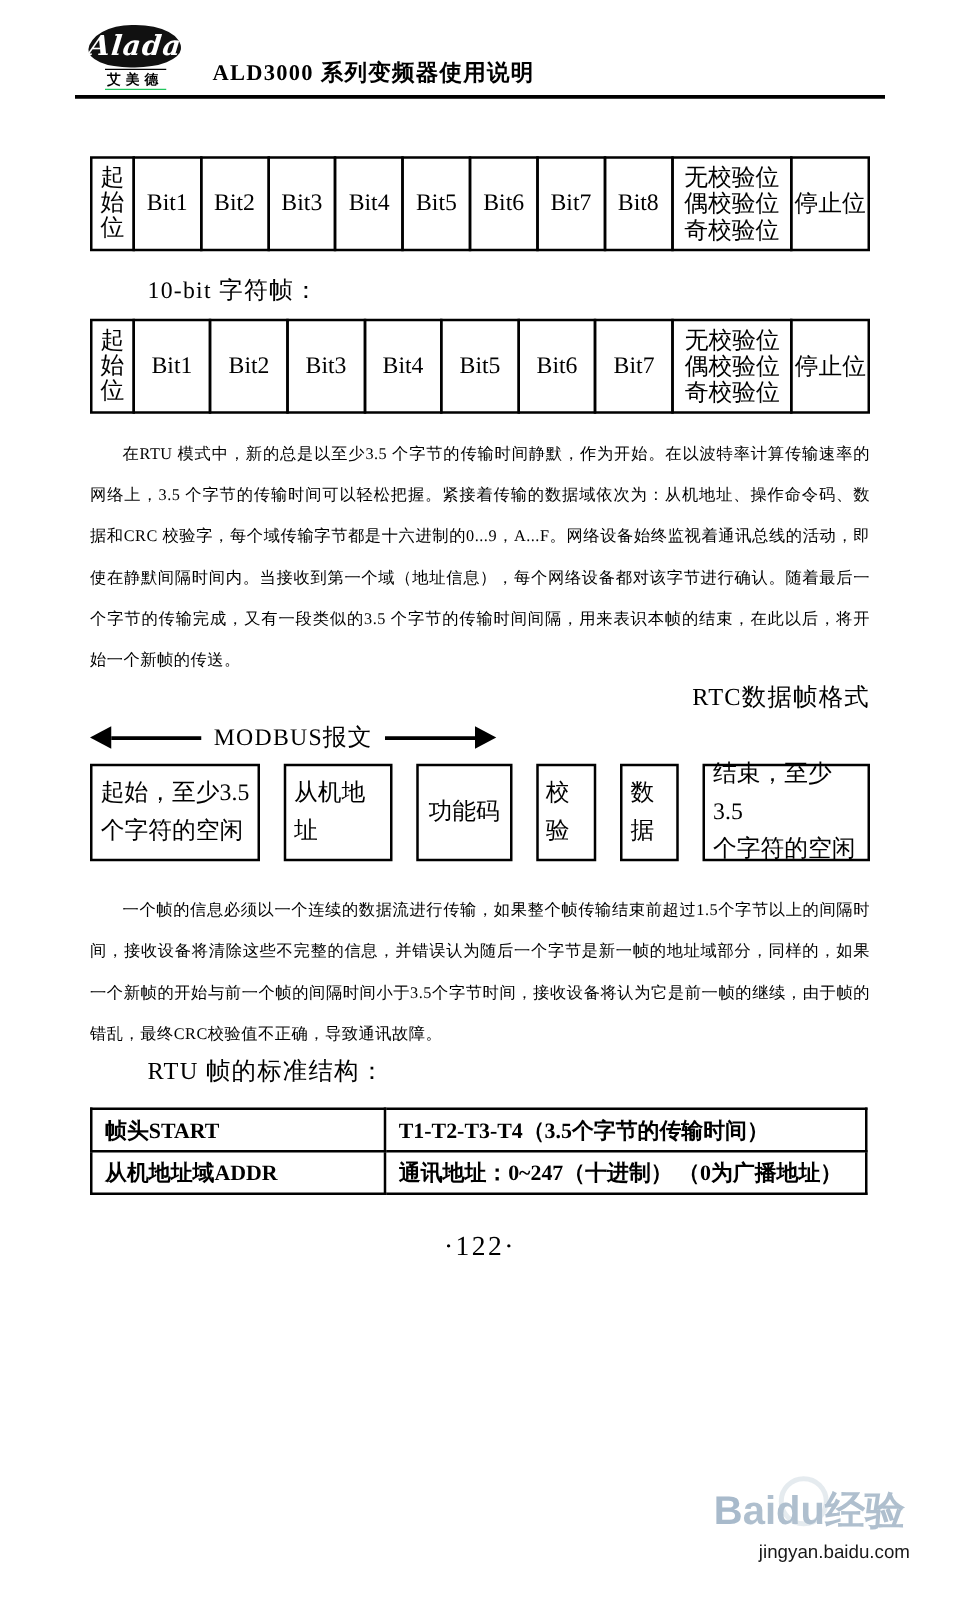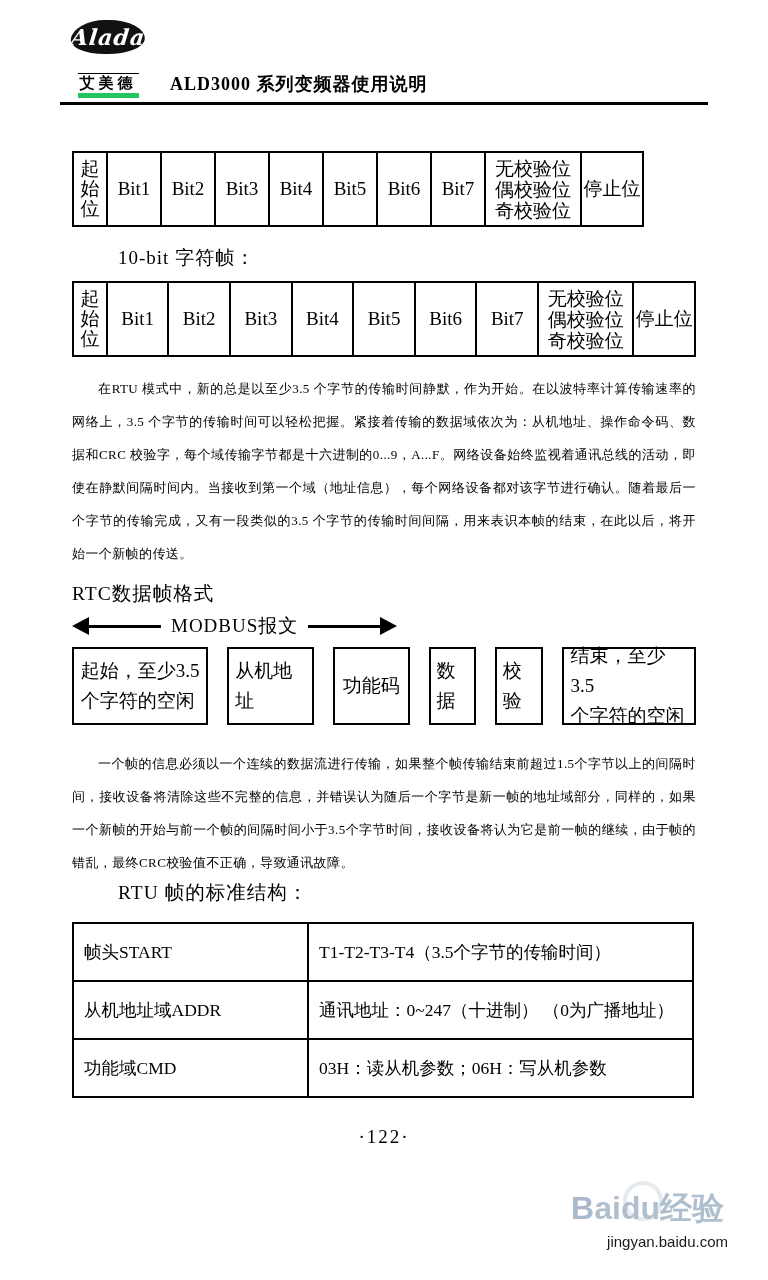--- a/index.html
+++ b/index.html
@@ -10,22 +10,22 @@
     margin:0 auto; overflow:hidden; padding:0 72px;
   }
   
   .hdr { display:flex; align-items:flex-end; gap:14px; padding-top:20px;
          border-bottom:3px solid #000; padding-bottom:4px; margin:0 -12px; }
   .logo { display:flex; flex-direction:column; align-items:center; width:96px; }
   .logo-blob { background:#111; color:#fff; border-radius:46% 54% 50% 50%/60% 60% 45% 45%;
 veryone    width:92px; height:34px; display:flex; align-items:center; justify-content:center;
     font-style:italic; font-weight:bold; font-size:22px; letter-spacing:1px;
     font-family:"DejaVu Serif",serif; transform:skewX(-6deg); }
-  .logo-sub { font-size:15px; letter-spacing:4px; font-weight:bold; border-top:1px solid #000;
-    border-bottom:5px solid #22c55e; padding:0 2px; margin-top:19px; }
+  .logo-sub { font-size:11px; letter-spacing:4px; font-weight:bold; border-top:1px solid #000;
+    border-bottom:1px solid #22c55e; padding:0 2px; margin-top:1px; }
   .hdr h1 { font-size:18px; font-weight:bold; letter-spacing:1px; padding-bottom:2px; }
 
   
   .ftable { display:flex; margin:0 auto; }
   .ftable .cell {
     border:2px solid #000; margin-left:-2px; height:76px;
     display:flex; align-items:center; justify-content:center;
     font-size:19px; text-align:center; white-space:nowrap;
   }
   .ftable .cell:first-child { margin-left:0; }
@@ -38,44 +38,44 @@
   .tbl1 { margin-top:46px; }
   .sub-label { font-size:19px; margin-top:18px; padding-left:46px; letter-spacing:1px; }
   .tbl2 { margin-top:10px; }
 
   
   .para { font-size:13px; line-height:33px; text-align:justify; text-indent:2em;
           letter-spacing:0.4px; margin-top:15px; }
   .para2 { margin-top:22px; }
 
   
-  .rtc-title { text-align:left; font-size:19.5px; margin-top:10px; letter-spacing:1px; }
+  .rtc-title { text-align:right; font-size:19.5px; margin-top:0; letter-spacing:1px; }
   .modbus-row { display:flex; align-items:center; justify-content:flex-start; margin-top:6px; height:26px; }
   .tri { width:0; height:0; border-top:9px solid transparent; border-bottom:9px solid transparent; }
   .tri-left  { border-right:17px solid #000; }
   .tri-right { border-left:17px solid #000; }
   .hline { width:72px; height:3px; background:#000; }
   .modbus-label { font-size:19px; padding:0 10px; letter-spacing:1px; }
 
   .boxes { display:flex; gap:19px; margin-top:8px; }
   .fbox { border:2px solid #000; height:78px; display:flex; align-items:center;
           justify-content:center; font-size:19px; text-align:left; line-height:30px;
           padding:2px 6px; }
   .fb0 { width:155px; } .fb1 { width:98px; } .fb2 { width:86px; }
   .fb3 { width:52px; } .fb4 { width:54px; } .fb5 { width:152px; }
 
   
   .rtu-label { font-size:19.5px; padding-left:46px; letter-spacing:1px; }
   table.rtu { border-collapse:collapse; margin-top:16px; width:622px; }
-  table.rtu td { border:2px solid #000; font-size:17.5px; padding:16px 10px; height:31px;
-                 white-space:nowrap; }
+  table.rtu td { border:2px solid #000; font-size:17.5px; padding:4px 10px; height:31px;
+                 white-space:nowrap;font-weight:bold; }
   table.rtu td.f { width:235px; }
 
   
-  .pageno { text-align:center; font-size:19px; margin-top:28px; letter-spacing:2px; }
+  .pageno { text-align:center; font-size:22px; margin-top:28px; letter-spacing:2px; }
   .watermark { position:absolute; right:40px; bottom:30px; text-align:left; opacity:.9; }
   .wm-brand { font-family:"Liberation Sans",sans-serif; font-weight:bold; font-size:32px;
               color:#a7b9c9; letter-spacing:0px; }
   .wm-brand::first-letter { color:#9fb3c6; }
   .wm-url { font-family:"Liberation Sans",sans-serif; font-size:15px; color:#000000;
             margin-top:2px; padding-left:36px; }
   .wm-dot { position:absolute; left:52px; top:-6px; width:40px; height:40px; border-radius:50%;
             border:4px solid rgba(170,188,204,.55); opacity:.6; }
 </style>
 </head>
@@ -97,20 +97,21 @@
     <div class="cell c-start pre">起
 始
 位</div>
     <div class="cell c-bit">Bit1</div>
     <div class="cell c-bit">Bit2</div>
     <div class="cell c-bit">Bit3</div>
     <div class="cell c-bit">Bit4</div>
     <div class="cell c-bit">Bit5</div>
     <div class="cell c-bit">Bit6</div>
     <div class="cell c-bit">Bit7</div>
+    <div class="cell c-bit">Bit8</div>
     <div class="cell c-parity pre">无校验位
 偶校验位
 奇校验位</div>
     <div class="cell c-stop">停止位</div>
   </div>
 
   <div class="sub-label">10-bit 字符帧：</div>
 
   <div class="ftable t2 tbl2">
     <div class="cell c-start pre">起
@@ -138,44 +139,40 @@
     <span class="modbus-label">MODBUS报文</span>
     <span class="hline"></span>
     <span class="tri tri-right"></span>
   </div>
 
   <div class="boxes">
     <div class="fbox fb0 pre">起始，至少3.5
 个字符的空闲</div>
     <div class="fbox fb1">从机地址</div>
     <div class="fbox fb2">功能码</div>
+    <div class="fbox fb4">校验</div>
     <div class="fbox fb3">数据</div>
-    <div class="fbox fb4">校验</div>
     <div class="fbox fb5 pre">结束，至少3.5
 个字符的空闲</div>
   </div>
 
   <p class="para para2">一个帧的信息必须以一个连续的数据流进行传输，如果整个帧传输结束前超过1.5个字节以上的间隔时间，接收设备将清除这些不完整的信息，并错误认为随后一个字节是新一帧的地址域部分，同样的，如果一个新帧的开始与前一个帧的间隔时间小于3.5个字节时间，接收设备将认为它是前一帧的继续，由于帧的错乱，最终CRC校验值不正确，导致通讯故障。</p>
 
   <div class="rtu-label">RTU 帧的标准结构：</div>
 
   <table class="rtu">
     <tbody>
       <tr>
         <td class="f">帧头START</td>
         <td>T1-T2-T3-T4（3.5个字节的传输时间）</td>
       </tr>
       <tr>
         <td class="f">从机地址域ADDR</td>
         <td>通讯地址：0~247（十进制） （0为广播地址）</td>
       </tr>
-      <tr>
-        <td class="f">功能域CMD</td>
-        <td>03H：读从机参数；06H：写从机参数</td>
-      </tr>
     </tbody>
   </table>
 
   <div class="pageno">·122·</div>
 
   <div class="watermark">
     <span class="wm-dot"></span>
     <div class="wm-brand">Baidu经验</div>
     <div class="wm-url">jingyan.baidu.com</div>
   </div>

